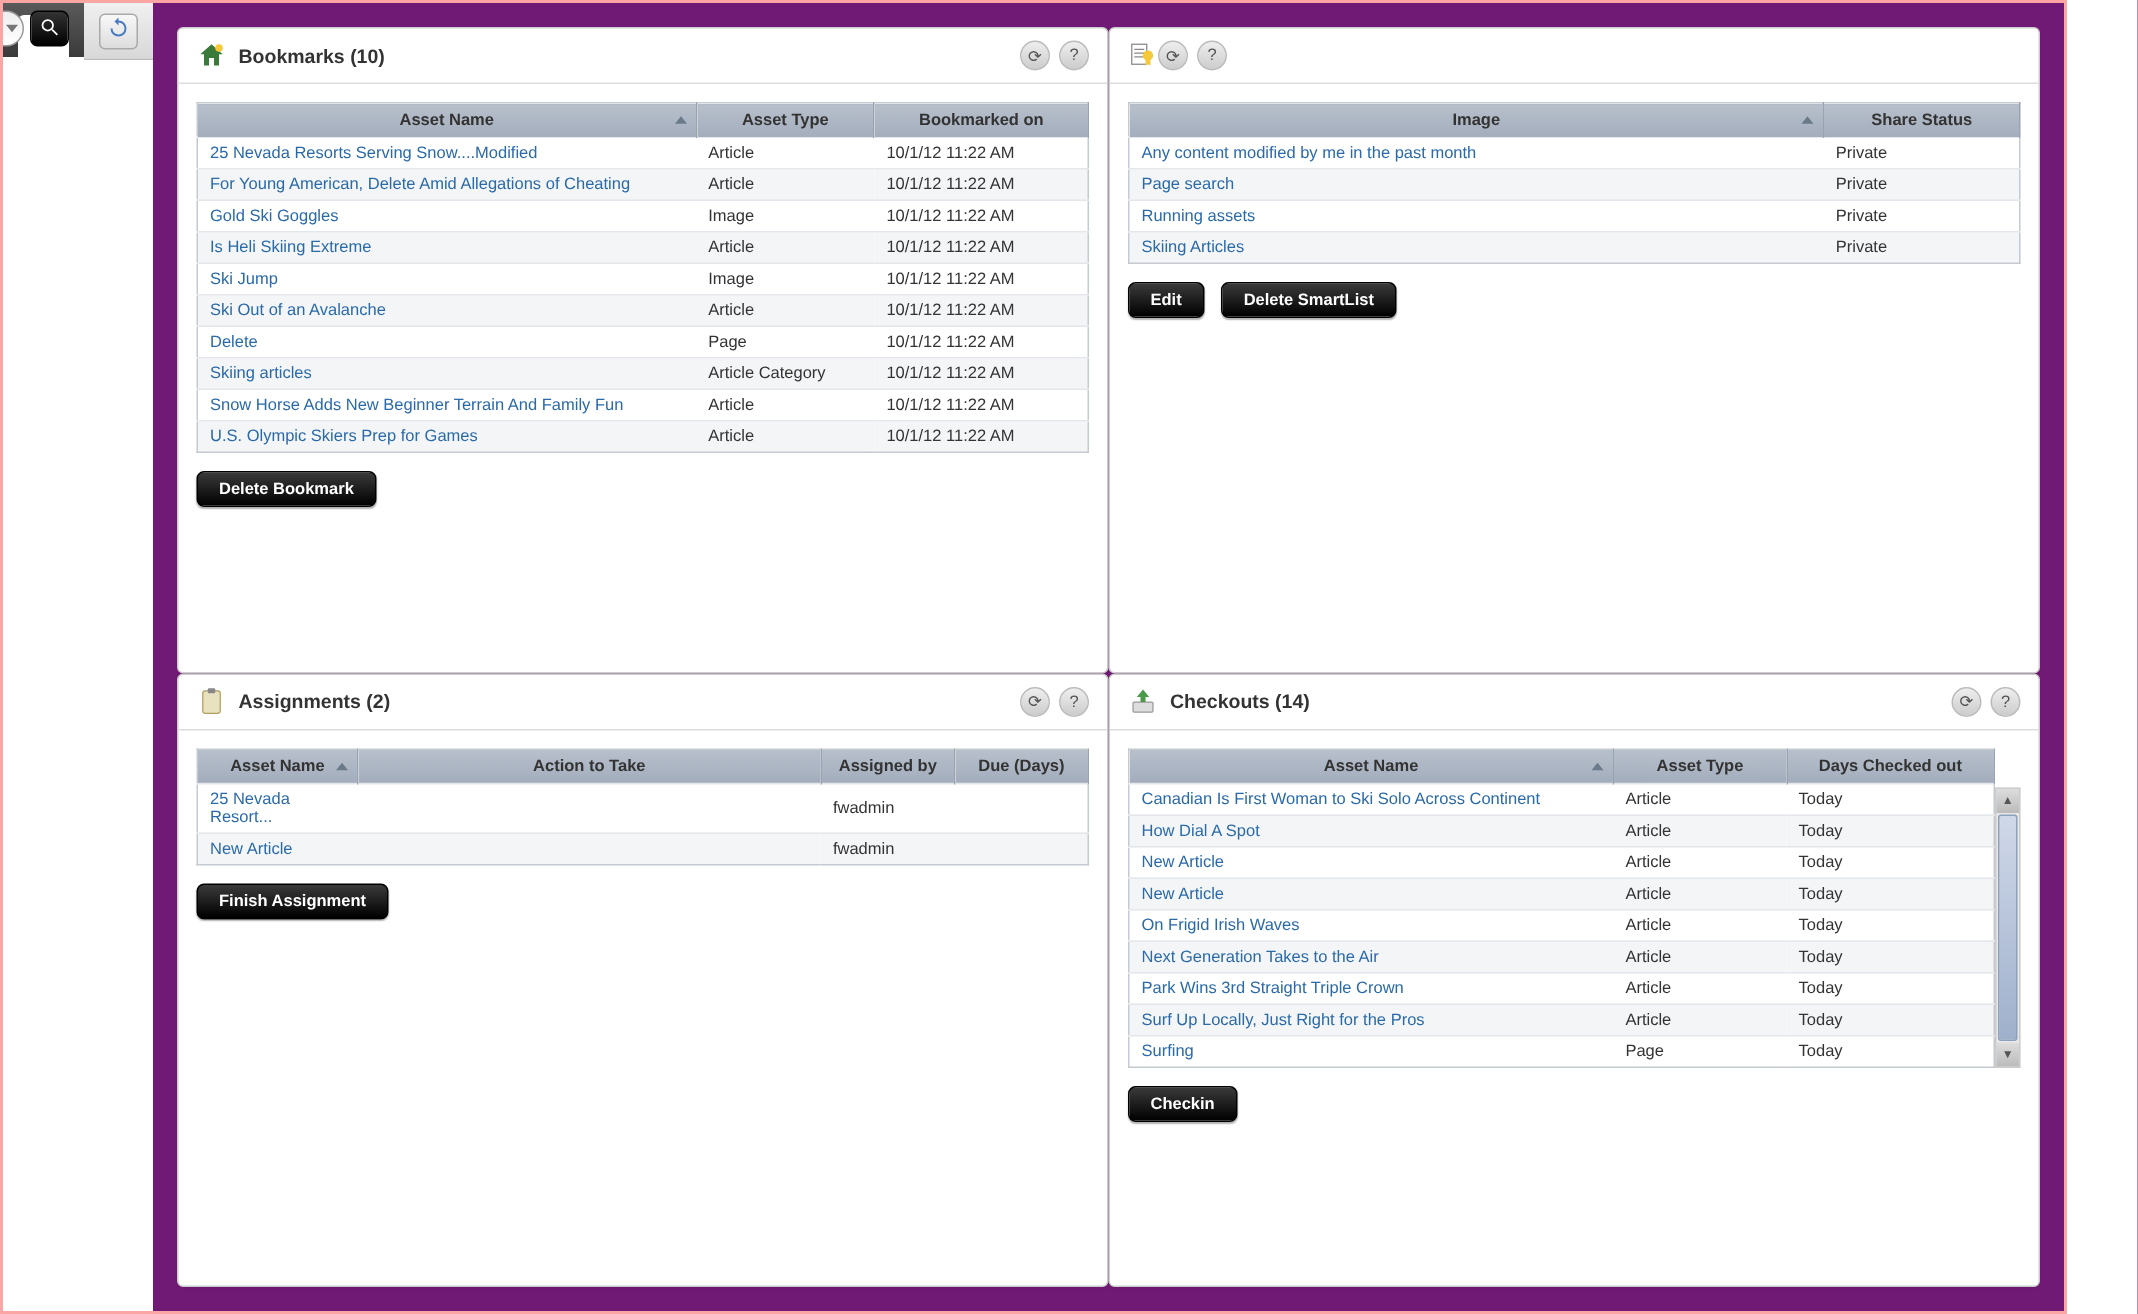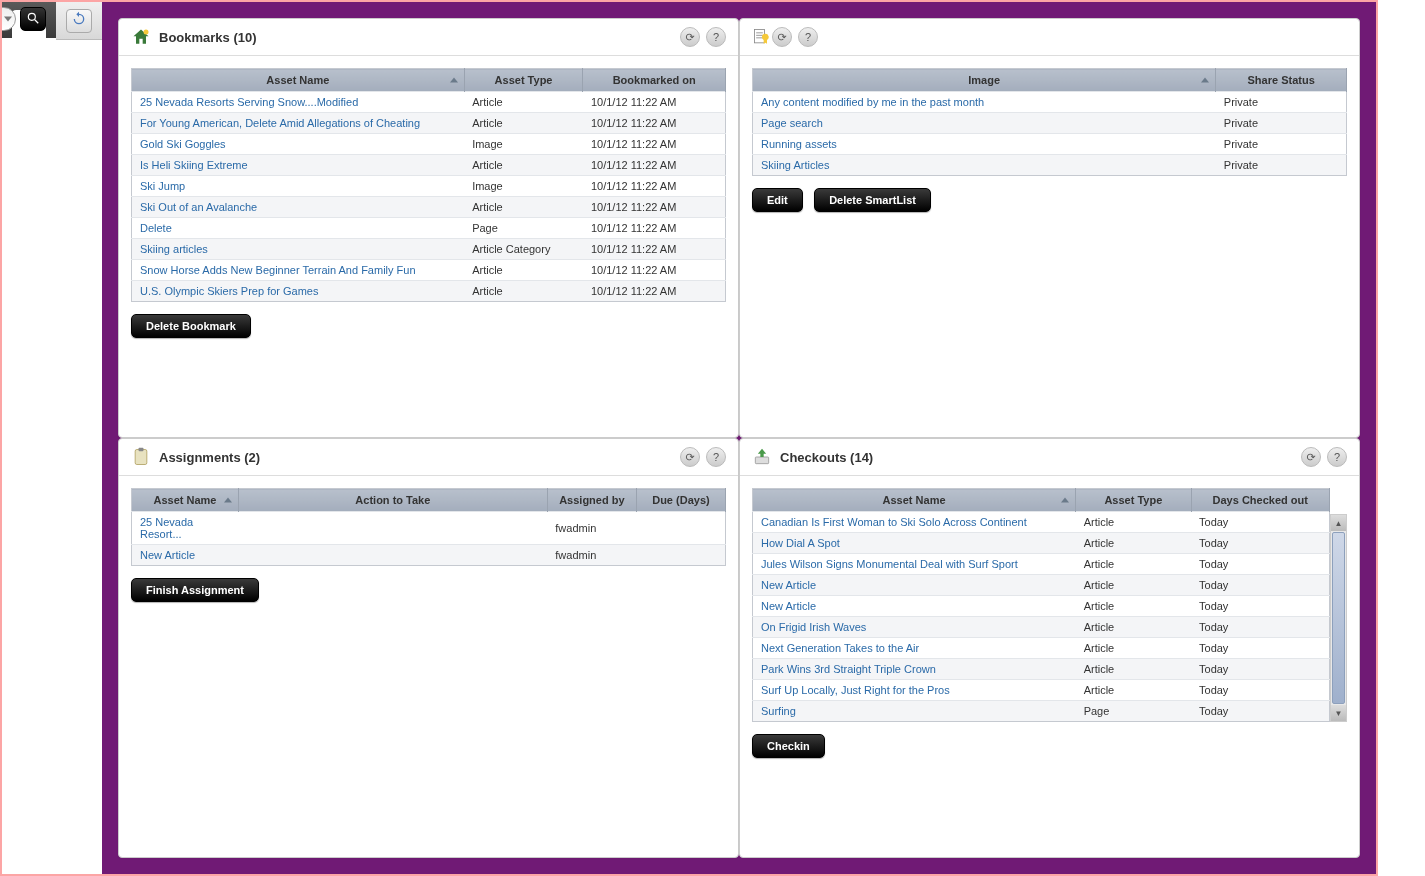--- a/index.html
+++ b/index.html
@@ -294,25 +294,20 @@
                   <td class="link">Canadian Is First Woman to Ski Solo Across Continent</td>
                   <td>Article</td>
                   <td>Today</td>
                 </tr>
                 <tr>
                   <td class="link">How Dial A Spot</td>
                   <td>Article</td>
                   <td>Today</td>
                 </tr>
                 <tr>
-                  <td class="link">Jules Wilson Signs Monumental Deal with Surf Sport</td>
-                  <td>Article</td>
-                  <td>Today</td>
-                </tr>
-                <tr>
                   <td class="link">New Article</td>
                   <td>Article</td>
                   <td>Today</td>
                 </tr>
                 <tr>
                   <td class="link">New Article</td>
                   <td>Article</td>
                   <td>Today</td>
                 </tr>
                 <tr>

